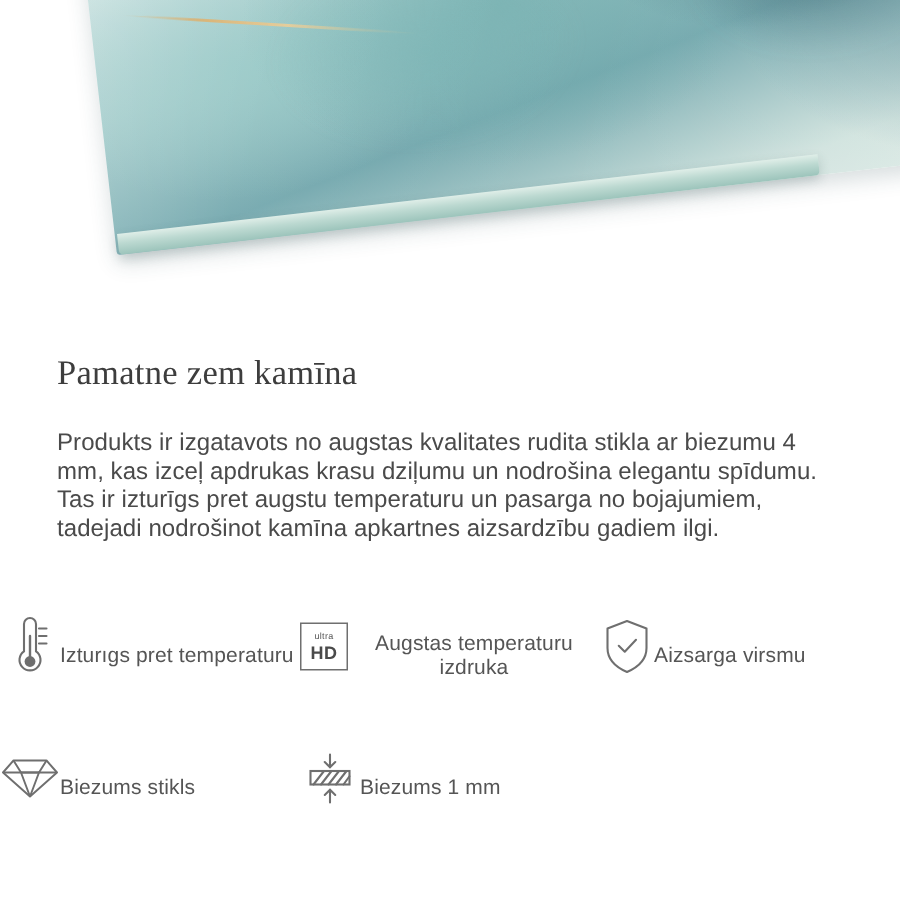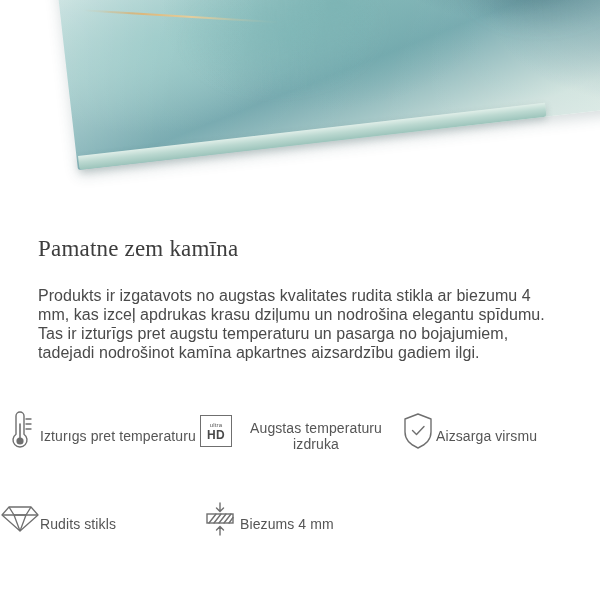--- a/index.html
+++ b/index.html
@@ -274,30 +274,30 @@
     <div class="feature">
       <div class="feature-icon">
         <svg width="40" height="36" viewBox="0 0 40 36" fill="none" stroke="#6f6f6f" stroke-width="1.3" stroke-linejoin="round">
           <path d="M9 6 h22 l7 8 l-18 16 l-18 -16 Z"></path>
           <path d="M2 14 h36"></path>
           <path d="M9 6 l5 8 l6 16"></path>
           <path d="M31 6 l-5 8 l-6 16"></path>
           <path d="M14 14 h12"></path>
         </svg>
       </div>
-      <div class="feature-label">Rudits stikls</div>
+      <div class="feature-label">Biezums stikls</div>
     </div>
 
 
     <div class="feature">
       <div class="feature-icon">
         <svg width="40" height="36" viewBox="0 0 40 36" fill="none" stroke="#6f6f6f" stroke-width="1.4" stroke-linecap="round">
           <path d="M20 2 v8 M16.5 7 L20 10.5 L23.5 7"></path>
           <rect x="7" y="13" width="26" height="9"></rect>
           <path d="M9 22 L16 13 M14 22 L21 13 M19 22 L26 13 M24 22 L31 13 M29 22 L33 16.5"></path>
           <path d="M20 34 v-8 M16.5 29 L20 25.5 L23.5 29"></path>
         </svg>
       </div>
-      <div class="feature-label">Biezums 4 mm</div>
+      <div class="feature-label">Biezums 1 mm</div>
     </div>
 
   </div>
 </div>
 
 </body></html>

